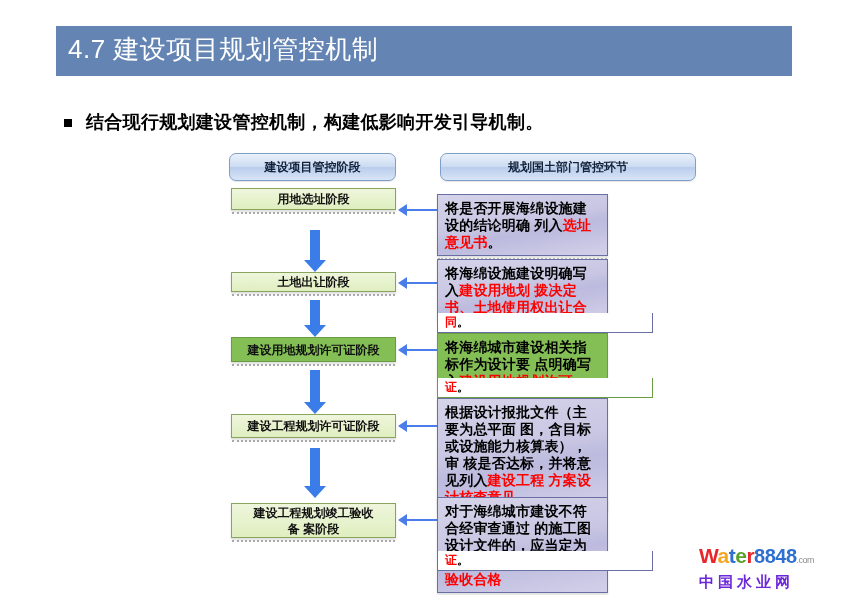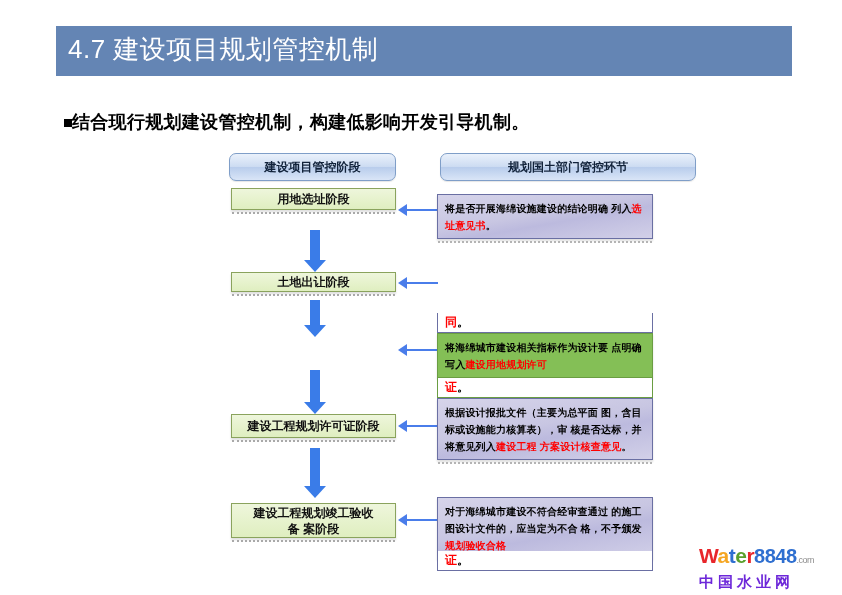--- a/index.html
+++ b/index.html
@@ -31,20 +31,21 @@
     letter-spacing: 0.5px;
     white-space: nowrap;
   }
 
   
   .bullet-row {
     position: absolute;
     left: 64px; top: 110px;
     display: flex;
     align-items: center;
+    gap: 14px;
   }
   .bullet-mark {
     width: 8px; height: 8px;
     background: #000000;
     display: inline-block;
     position: relative;
     top: 1px;
   }
   .bullet-text {
     font-size: 18px;
@@ -103,25 +104,25 @@
   .stage-1 { top: 188px; height: 22px; }
   .stage-2 { top: 272px; height: 20px; }
   .stage-3 { top: 337px; height: 25px; }
   .stage-4 { top: 414px; height: 24px; }
   .stage-5 { top: 503px; height: 35px; }
 
   
   .note {
     position: absolute;
     left: 437px;
-    width: 216px;
+    width: 171px;
     border: 1px solid #6a6fa3;
     background: linear-gradient(170deg,#d6d4ea 0%, #c8c6e2 45%, #bcbade 60%, #d2d0e8 100%);
     padding: 5px 7px 4px 7px;
-    font-size: 10px;
+    font-size: 14px;
     font-weight: bold;
     color: #000000;
     line-height: 17px;
     letter-spacing: 0.2px;
     box-shadow: 0 2px 2px rgba(0,0,0,0.13);
   }
   .note.green {
     background: #84bf56;
     border: 1px solid #6a9d42;
   }
@@ -217,20 +218,23 @@
 
     <div class="pill pill-left">建设项目管控阶段</div>
     <div class="pill pill-right">规划国土部门管控环节</div>
 
     <div class="stage lite stage-1">
       <span>用地选址阶段</span>
     </div>
     <div class="stage lite stage-2">
       <span>土地出让阶段</span>
     </div>
+    <div class="stage solid stage-3">
+      <span>建设用地规划许可证阶段</span>
+    </div>
     <div class="stage lite stage-4">
       <span>建设工程规划许可证阶段</span>
     </div>
     <div class="stage lite stage-5">
       <span>
         <span>建设工程规划竣工验收</span><br>
         <span>备 案阶段</span>
       </span>
     </div>
 
@@ -267,20 +271,21 @@
       <div class="head"></div>
         <div class="line" style="width:32px;"></div>
     </div>
     <div class="hconn" style="left:398px;top:514px;width:40px;">
       <div class="head"></div>
         <div class="line" style="width:32px;"></div>
     </div>
 
     <div class="note note-1"><span>将是否开展海绵设施建设的结论明确 列入</span><span class="hl">选址意见书</span><span>。</span></div>
 
+    <div class="note note-2"><span>将海绵设施建设明确写入</span><span class="hl">建设用地划 拨决定书、土地使用权出让合</span></div>
     <div class="tail" style="top:313px;"><span class="hl">同</span><span>。</span></div>
 
     <div class="note note-3 green"><span>将海绵城市建设相关指标作为设计要 点明确写入</span><span class="hl">建设用地规划许可</span></div>
     <div class="tail" style="top:378px;border-color:#6a9d42;"><span class="hl">证</span><span>。</span></div>
 
     <div class="note note-4"><span>根据设计报批文件（主要为总平面 图，含目标或设施能力核算表），审 核是否达标，并将意见列入</span><span class="hl">建设工程 方案设计核查意见</span><span>。</span></div>
 
     <div class="note note-5"><span>对于海绵城市建设不符合经审查通过 的施工图设计文件的，应当定为不合 格，不予颁发</span><span class="hl">规划验收合格</span></div>
     <div class="tail" style="top:551px;"><span class="hl">证</span><span>。</span></div>
 

